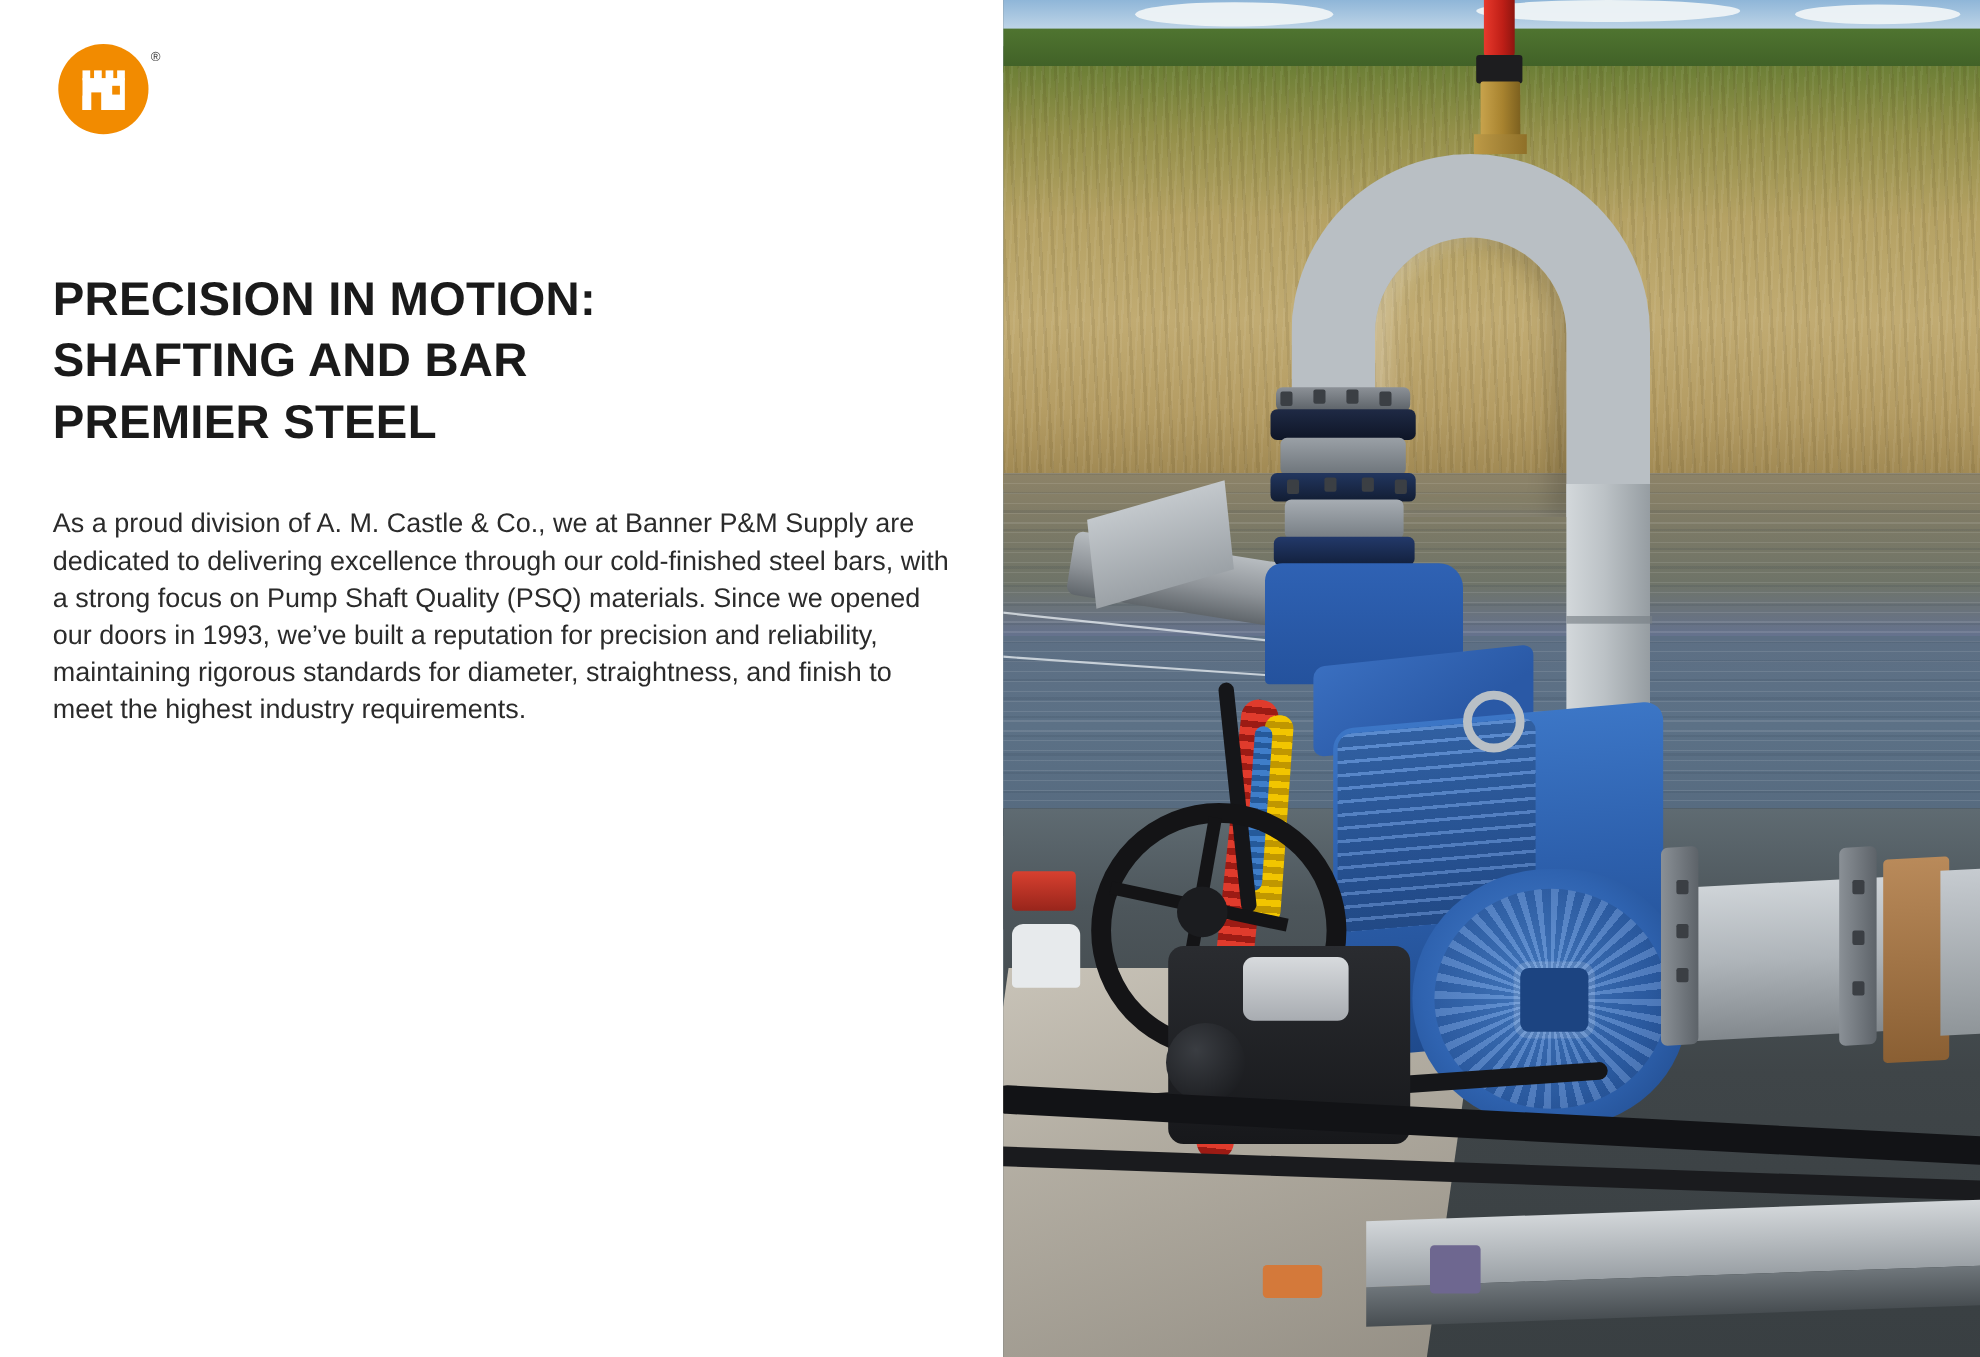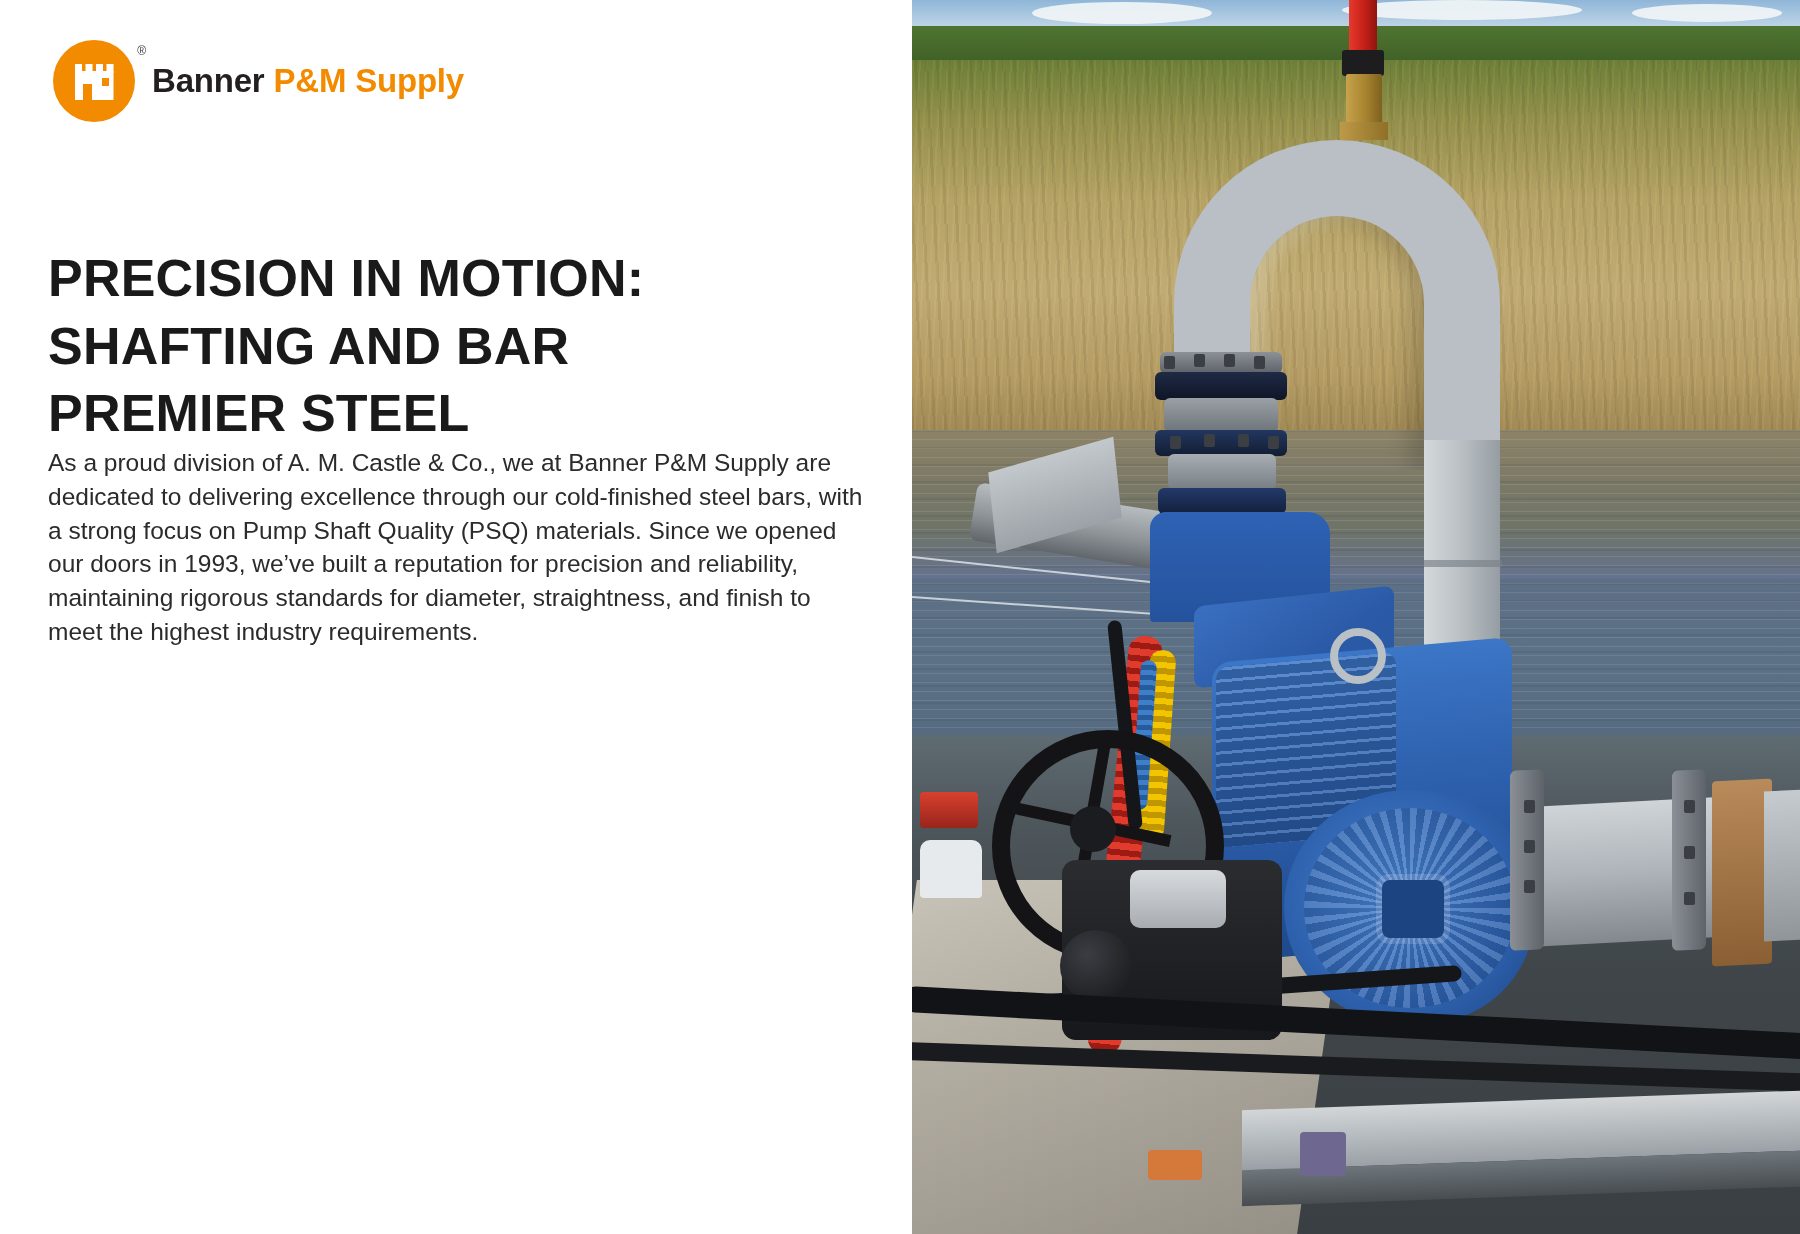--- a/index.html
+++ b/index.html
@@ -73,33 +73,33 @@
   }
   .brand-text .b-dark { color: #231f20; }
   .brand-text .b-orange { color: #f28b00; }
 
   .headline {
     position: absolute;
     left: 48px;
     top: 245px;
     width: 760px;
     margin: 0;
-    font-size: 52px;
+    font-size: 43px;
     line-height: 1.30;
     font-weight: bold;
     color: #1a1a1a;
     letter-spacing: 0.2px;
     text-transform: uppercase;
   }
   .headline .hl-line { display: block; }
 
   .body-copy {
     position: absolute;
     left: 48px;
-    top: 446px;
+    top: 460px;
     width: 815px;
     margin: 0;
     font-size: 24.5px;
     line-height: 1.38;
     color: #2b2b2b;
   }
 
   
   .photo-panel {
     position: relative;
@@ -648,23 +648,20 @@
             <rect x="22" y="31" width="38.5" height="29"></rect>
             <path d="M22 60 L22 47 Q34 41 46 47 L46 60 Z" fill="#ffffff"></path>
           </g>
           <g fill="#f28b00">
             <rect x="30" y="44" width="9" height="16"></rect>
             <rect x="49" y="38" width="7" height="8"></rect>
           </g>
         </svg>
         <span class="reg">®</span>
       </div>
-      <div class="brand-text">
-        <span class="b-dark">Banner</span><span>&nbsp;</span><span class="b-orange">P&amp;M Supply</span>
-      </div>
     </div>
 
     <h1 class="headline">
       <span class="hl-line">PRECISION IN MOTION:</span>
       <span class="hl-line">SHAFTING AND BAR</span>
       <span class="hl-line">PREMIER STEEL</span>
     </h1>
 
     <p class="body-copy">As a proud division of A. M. Castle &amp; Co., we at Banner P&amp;M Supply are dedicated to delivering excellence through our cold-finished steel bars, with a strong focus on Pump Shaft Quality (PSQ) materials. Since we opened our doors in 1993, we’ve built a reputation for precision and reliability, maintaining rigorous standards for diameter, straightness, and finish to meet the highest industry requirements.</p>
   </div>

